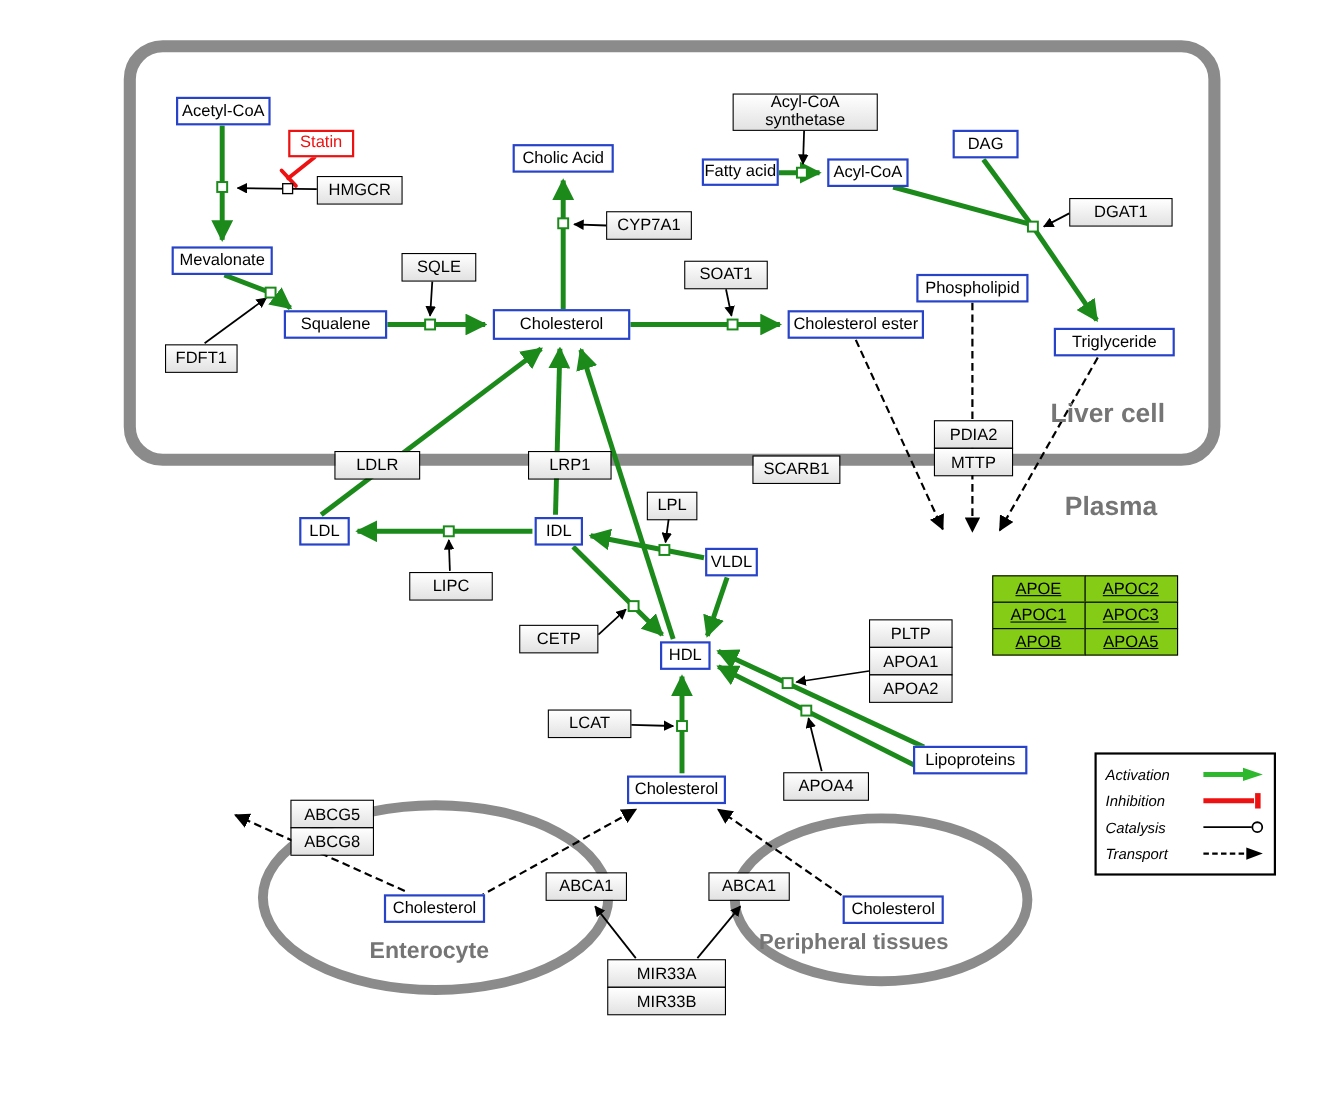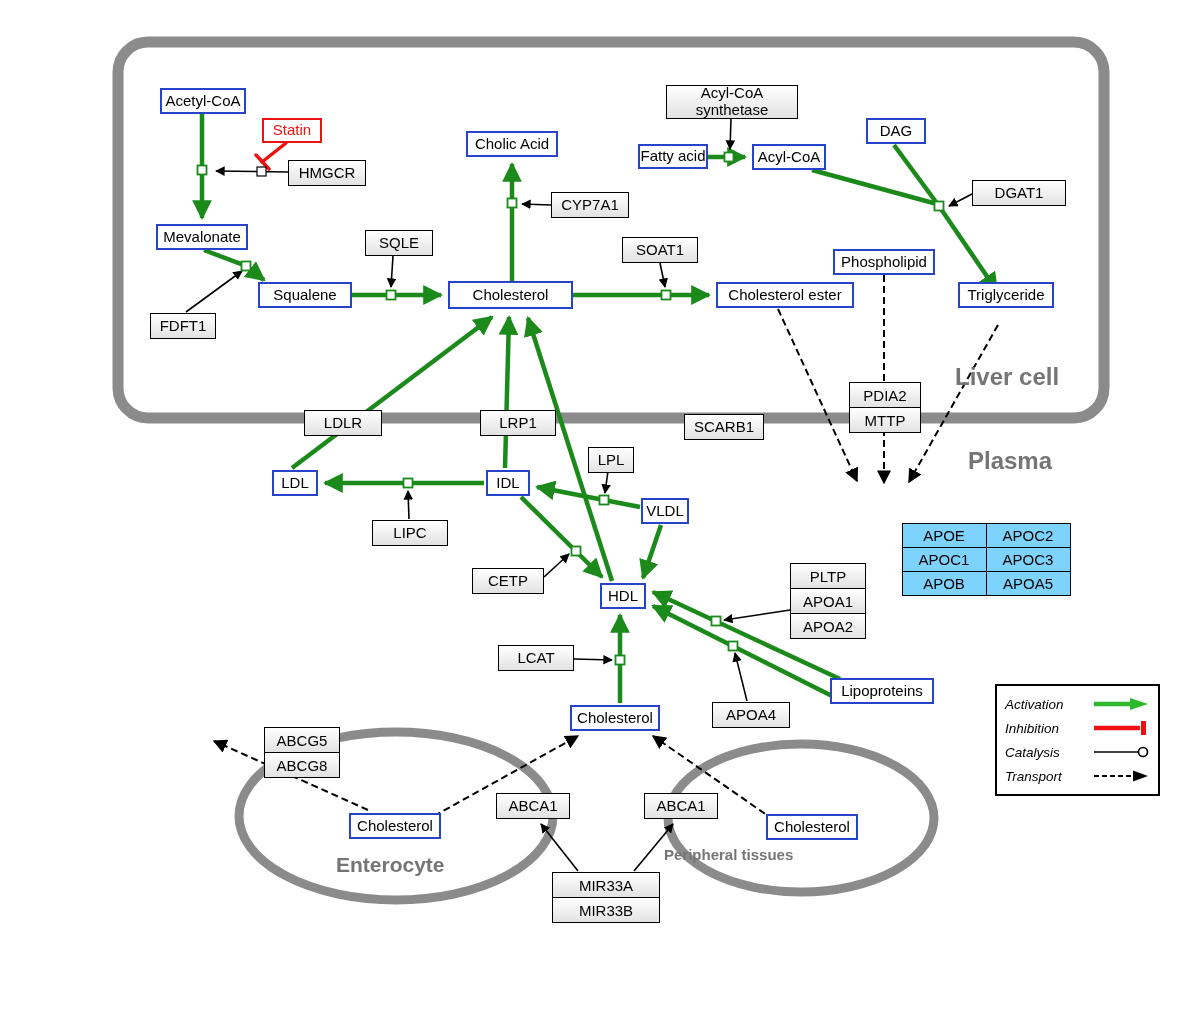--- a/index.html
+++ b/index.html
@@ -10,21 +10,21 @@
   .metab{border:2px solid var(--blue);}
   .gene{border:1px solid #000;background:linear-gradient(180deg,#ffffff 0%,#e2e2e2 100%);}
   .statin{border:2px solid var(--red);color:var(--red);}
   .stack{position:absolute;display:flex;flex-direction:column;}
   .stack .cell{position:relative;height:26px;display:flex;align-items:center;justify-content:center;
         font-size:15px;border:1px solid #000;background:linear-gradient(180deg,#ffffff 0%,#e2e2e2 100%);
         box-sizing:border-box;margin-top:-1px;}
   .stack .cell:first-child{margin-top:0;}
   .apo-table{position:absolute;display:grid;grid-template-columns:84px 84px;}
   .apo-cell{box-sizing:border-box;height:25px;border:1px solid #000;margin:-0.5px;display:flex;
-        align-items:center;justify-content:center;font-size:15px;background:#7dd3fc;}
+        align-items:center;justify-content:center;font-size:15px;background:#84cc16;text-decoration:underline;}
   .comp-label{position:absolute;font-weight:bold;color:var(--label);}
   .legend{position:absolute;box-sizing:border-box;border:2px solid #000;background:#fff;padding:6px 8px;}
   .legend-row{display:flex;align-items:center;justify-content:space-between;height:24px;}
   .legend-label{font-size:13.5px;color:#000;font-style:italic;}
 </style>
 </head>
 <body>
 
 <div class="canvas">
 
@@ -116,26 +116,26 @@
       <rect x="711.5" y="616.5" width="9" height="9"></rect>
       <rect x="728.5" y="641.5" width="9" height="9"></rect>
     </g>
   </svg>
 
   <div class="node metab" style="left:160px;top:88px;width:86px;height:26px">Acetyl-CoA</div>
   <div class="node metab" style="left:156px;top:224px;width:92px;height:26px">Mevalonate</div>
   <div class="node metab" style="left:258px;top:282px;width:94px;height:26px">Squalene</div>
   <div class="node metab" style="left:466px;top:131px;width:92px;height:26px">Cholic Acid</div>
   <div class="node metab" style="left:448px;top:281px;width:125px;height:28px">Cholesterol</div>
-  <div class="node metab" style="left:716px;top:282px;width:138px;height:26px">Cholesterol ester</div>
+  <div class="node metab" style="left:716px;top:282px;width:124px;height:26px">Cholesterol ester</div>
   <div class="node metab" style="left:638px;top:144px;width:70px;height:25px">Fatty acid</div>
   <div class="node metab" style="left:752px;top:144px;width:74px;height:26px">Acyl-CoA</div>
   <div class="node metab" style="left:866px;top:118px;width:60px;height:26px">DAG</div>
   <div class="node metab" style="left:833px;top:249px;width:102px;height:26px">Phospholipid</div>
-  <div class="node metab" style="left:958px;top:282px;width:96px;height:26px">Triglyceride</div>
+  <div class="node metab" style="left:958px;top:298px;width:110px;height:26px">Triglyceride</div>
   <div class="node metab" style="left:272px;top:470px;width:46px;height:26px">LDL</div>
   <div class="node metab" style="left:486px;top:470px;width:44px;height:26px">IDL</div>
   <div class="node metab" style="left:641px;top:498px;width:48px;height:26px">VLDL</div>
   <div class="node metab" style="left:600px;top:583px;width:46px;height:26px">HDL</div>
   <div class="node metab" style="left:570px;top:705px;width:90px;height:26px">Cholesterol</div>
   <div class="node metab" style="left:830px;top:678px;width:104px;height:26px">Lipoproteins</div>
   <div class="node metab" style="left:349px;top:813px;width:92px;height:26px">Cholesterol</div>
   <div class="node metab" style="left:766px;top:814px;width:92px;height:26px">Cholesterol</div>
 
   <div class="node statin" style="left:262px;top:118px;width:60px;height:25px">Statin</div>
@@ -180,21 +180,21 @@
     <div class="apo-cell">APOC2</div>
     <div class="apo-cell">APOC1</div>
     <div class="apo-cell">APOC3</div>
     <div class="apo-cell">APOB</div>
     <div class="apo-cell">APOA5</div>
   </div>
 
   <div class="comp-label" style="left:955px;top:363px;font-size:24px">Liver cell</div>
   <div class="comp-label" style="left:968px;top:447px;font-size:24px">Plasma</div>
   <div class="comp-label" style="left:336px;top:853px;font-size:21px">Enterocyte</div>
-  <div class="comp-label" style="left:664px;top:846px;font-size:15px">Peripheral tissues</div>
+  <div class="comp-label" style="left:690px;top:846px;font-size:20px">Peripheral tissues</div>
 
   <div class="legend" style="left:995px;top:684px;width:165px">
     <div class="legend-row">
       <span class="legend-label">Activation</span>
       <svg width="58" height="16">
         <line x1="2" y1="8" x2="40" y2="8" style="stroke:var(--legend-green)" stroke-width="4.5"></line>
         <polygon points="38,2 56,8 38,14" style="fill:var(--legend-green)"></polygon>
       </svg>
     </div>
     <div class="legend-row">

